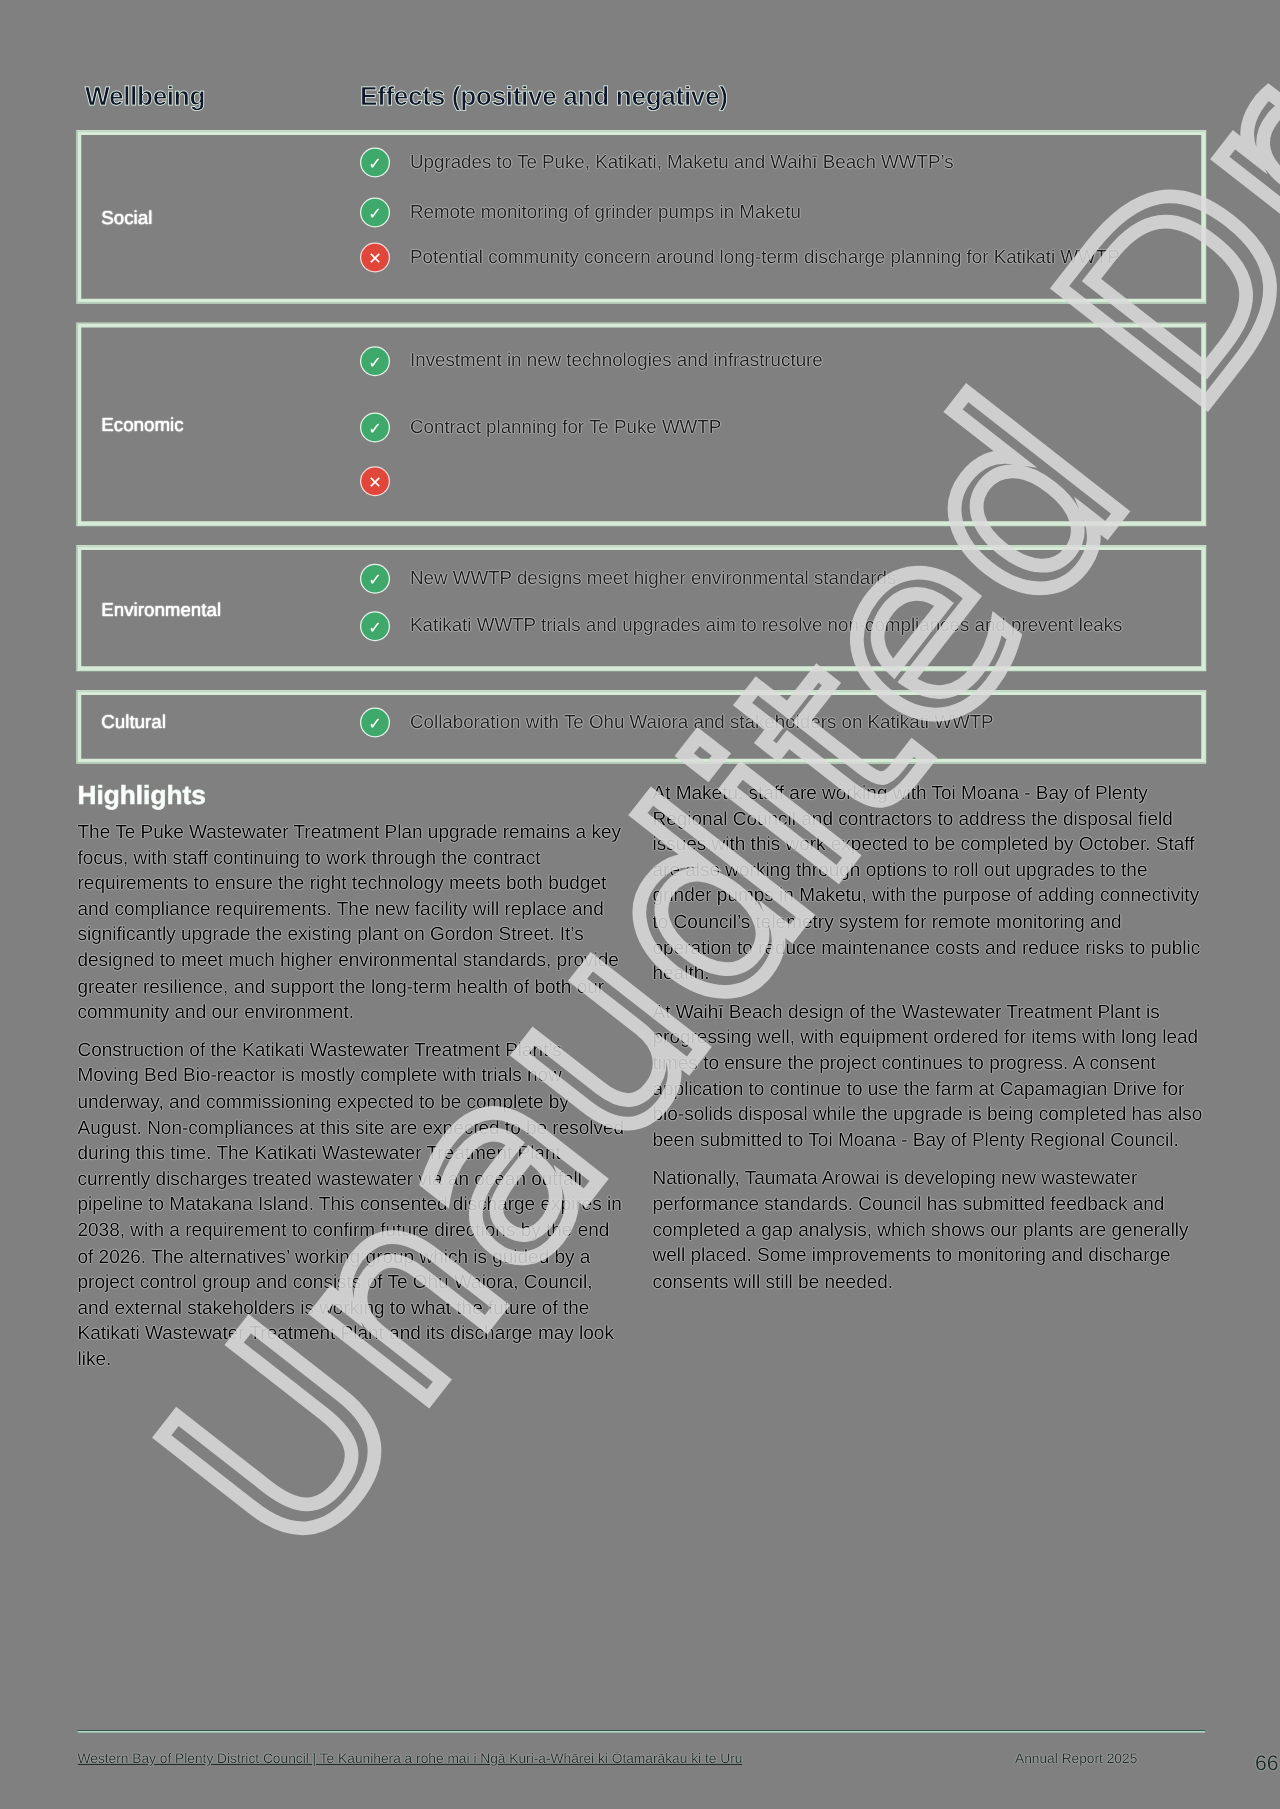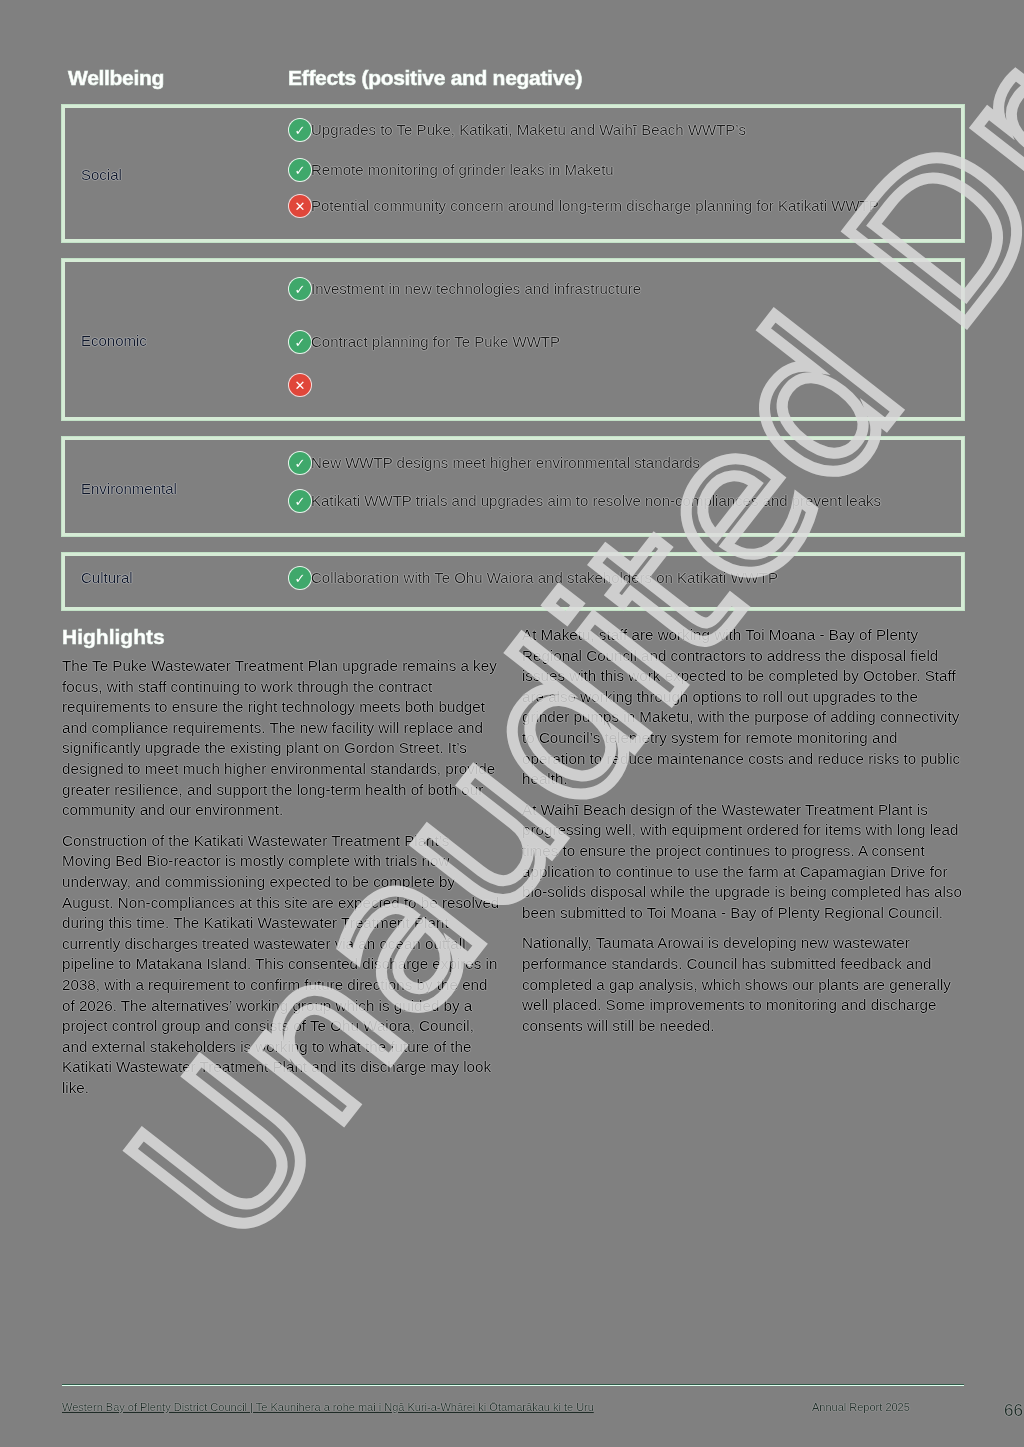--- a/index.html
+++ b/index.html
@@ -8,51 +8,51 @@
       background: #808080;
       font-family: "Liberation Sans", "DejaVu Sans", sans-serif;
       color: #1a1a1a;
       position: relative;
       overflow: hidden;
     }
     .page { position: absolute; left: 0; top: 0; width: 1024px; height: 1447px; }
 
     .table-head {
       position: absolute; top: 66px; left: 68px; width: 900px; height: 32px;
-      font-weight: bold; font-size: 21px; color: #ffffff;
+      font-weight: bold; font-size: 21px; color: #0f172a;
       -webkit-text-stroke: 0.6px #e9f7ee;
       letter-spacing: -0.3px;
     }
     .table-head .col1 { position: absolute; left: 0; top: 0; }
     .table-head .col2 { position: absolute; left: 220px; top: 0; }
 
     .wb-box {
       position: absolute; left: 62px; width: 902px;
       border: 3px solid #d6ecd6;
       outline: 1px solid #c3e2c7;
       background: #808080;
     }
     .wb-label {
-      position: absolute; left: 16px; font-size: 15px; color: #0f172a;
+      position: absolute; left: 16px; font-size: 15px; color: #ffffff;
       text-shadow: 0 0 1px #fff, 0 0 1px #fff;
     }
     .effect {
       position: absolute; left: 224px; width: 620px;
       display: flex; align-items: center;
     }
     .effect .icon {
       width: 22px; height: 22px; border-radius: 50%;
       flex: 0 0 22px; display: flex; align-items: center; justify-content: center;
       color: #fff; font-size: 13px; font-weight: bold; line-height: 1;
       box-shadow: 0 0 0 1px #e8f5ec;
     }
     .icon.pos { background: #3fa86b; }
     .icon.neg { background: #e0463a; box-shadow: 0 0 0 1px #f5dddd; }
     .effect .text {
-      font-size: 15px; line-height: 20px; color: #1c1c1c;
+      margin-left: 17px; font-size: 15px; line-height: 20px; color: #1c1c1c;
       text-shadow: 0 0 1px #fff, 0 0 1px #fff;
     }
 
     .highlights-title {
       position: absolute; left: 62px; top: 625px;
       font-size: 21px; font-weight: bold; color: #ffffff;
       -webkit-text-stroke: 0.5px #e9f7ee;
     }
     .col {
       position: absolute; font-size: 15.2px; line-height: 20.6px; color: #000000;
@@ -98,21 +98,21 @@
   </div>
 
   <div class="wb-box" style="top:105px;height:137px;">
     <span class="wb-label" style="top:58px;">Social</span>
     <div class="effect" style="top:11px;">
       <span class="icon pos">✓</span>
       <span class="text">Upgrades to Te Puke, Katikati, Maketu and Waihī Beach WWTP’s</span>
     </div>
     <div class="effect" style="top:51px;">
       <span class="icon pos">✓</span>
-      <span class="text">Remote monitoring of grinder leaks in Maketu</span>
+      <span class="text">Remote monitoring of grinder pumps in Maketu</span>
     </div>
     <div class="effect" style="top:87px;">
       <span class="icon neg">✕</span>
       <span class="text">Potential community concern around long-term discharge planning for Katikati WWTP</span>
     </div>
   </div>
 
   <div class="wb-box" style="top:259px;height:161px;">
     <span class="wb-label" style="top:70px;">Economic</span>
     <div class="effect" style="top:16px;">

